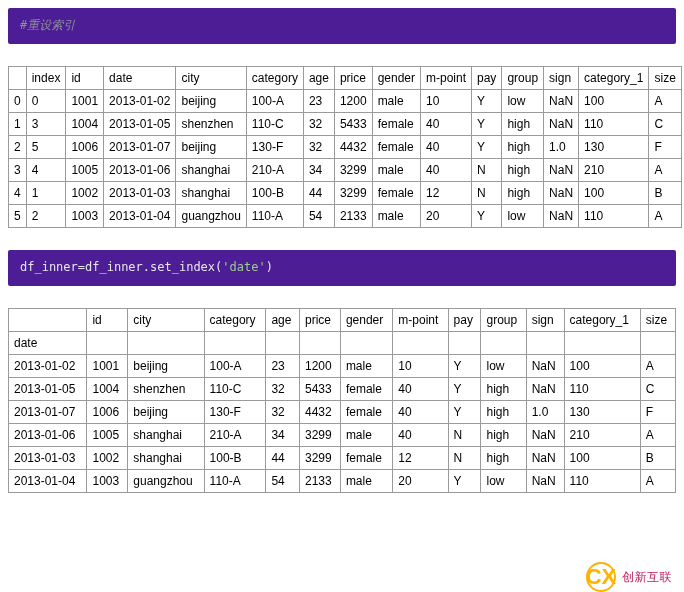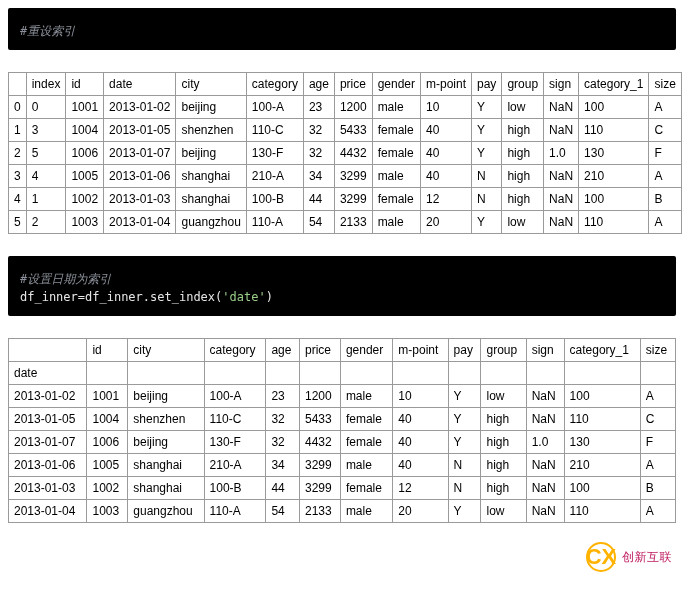--- a/index.html
+++ b/index.html
@@ -6,23 +6,23 @@
     margin: 0;
     padding: 8px;
     font-family: "Helvetica Neue", Helvetica, Arial, sans-serif;
     font-size: 12px;
     color: #000;
     background: #fff;
     width: 684px;
     box-sizing: border-box;
   }
   .codecell {
-    background: #000000;
+    background: #4c1d95;
     color: #e6e6e6;
-    padding: 14px 12px 10px 12px;
+    padding: 8px 12px 10px 12px;
     border-radius: 2px;
     font-family: Consolas, Menlo, monospace;
     font-size: 12px;
     margin-bottom: 22px;
     line-height: 1.5;
   }
   .codecell .comment { color: #8a8f99; font-style: italic; }
   .codecell .str { color: #9acd8a; }
   table.df {
     border-collapse: collapse;
@@ -39,21 +39,21 @@
   table.df th {
     font-weight: normal;
     background: #fff;
   }
   .idxname th {
     border-right: 1px solid #9a9a9a;
   }
   .watermark {
     position: fixed;
     right: 8px;
-    bottom: 20px;
+    bottom: 0;
     display: flex;
     align-items: center;
     gap: 6px;
     background: rgba(255,255,255,0.85);
     padding: 0 4px;
   }
   .watermark .cx {
     font-size: 22px;
     font-weight: bold;
     color: #ffb300;
@@ -196,21 +196,20 @@
         <td>Y</td>
         <td>low</td>
         <td>NaN</td>
         <td>110</td>
         <td>A</td>
       </tr>
     </tbody>
 </table>
 
 <div class="codecell">
-  <div><span class="comment">#设置日期为索引</span></div>
   <div>
     <span>df_inner=df_inner.set_index(</span><span class="str">'date'</span><span>)</span>
   </div>
 </div>
 
 <table class="df">
   <thead>
       <tr id="t2h">
         <th></th>
         <th>id</th>

